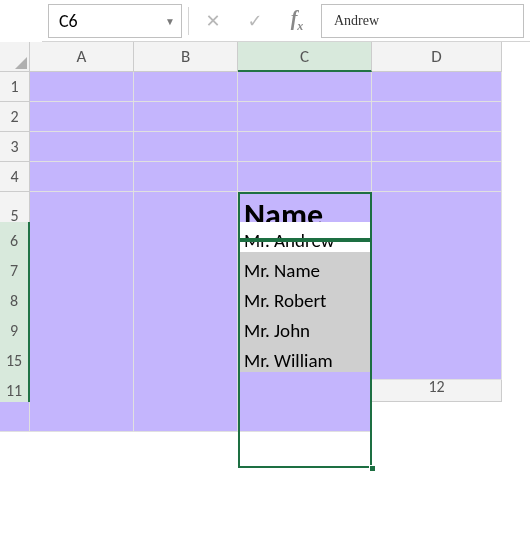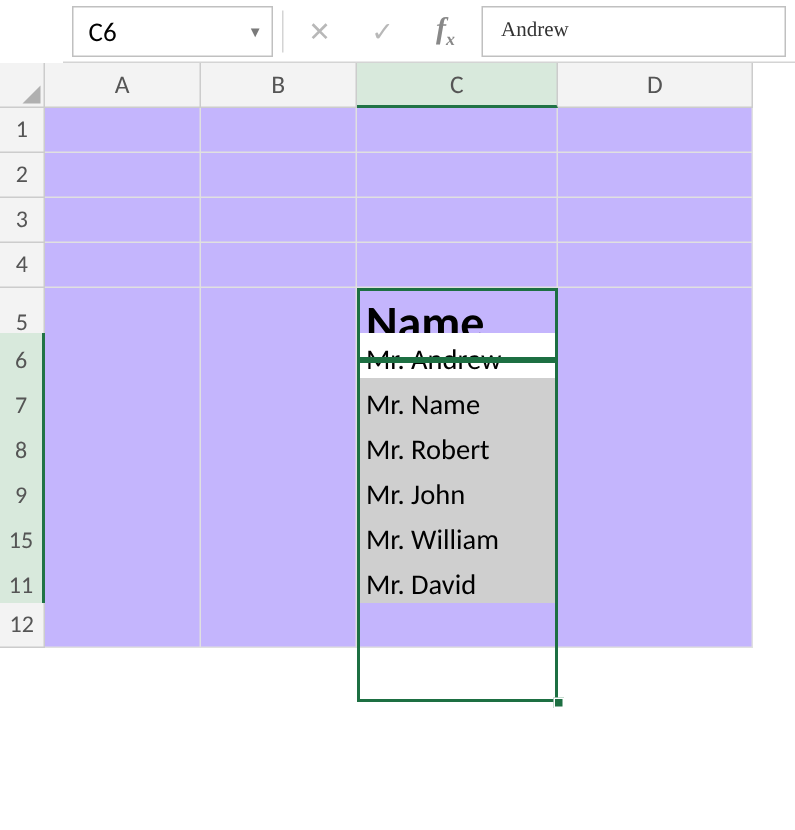--- a/index.html
+++ b/index.html
@@ -291,23 +291,20 @@
     <div class="cell row-med data-cell sel-cell">
         <span>Mr. William</span>
       </div>
     <div class="cell row-med"></div>
 
     <div class="row-h row-med sel">
         <span>11</span>
       </div>
     <div class="cell row-med"></div>
     <div class="cell row-med"></div>
-    <div class="cell row-med data-cell sel-cell">
-        <span>Mr. David</span>
-      </div>
     <div class="cell row-med"></div>
 
     <div class="row-h">
         <span>12</span>
       </div>
     <div class="cell"></div>
     <div class="cell"></div>
     <div class="cell"></div>
     <div class="cell"></div>
   </div>

